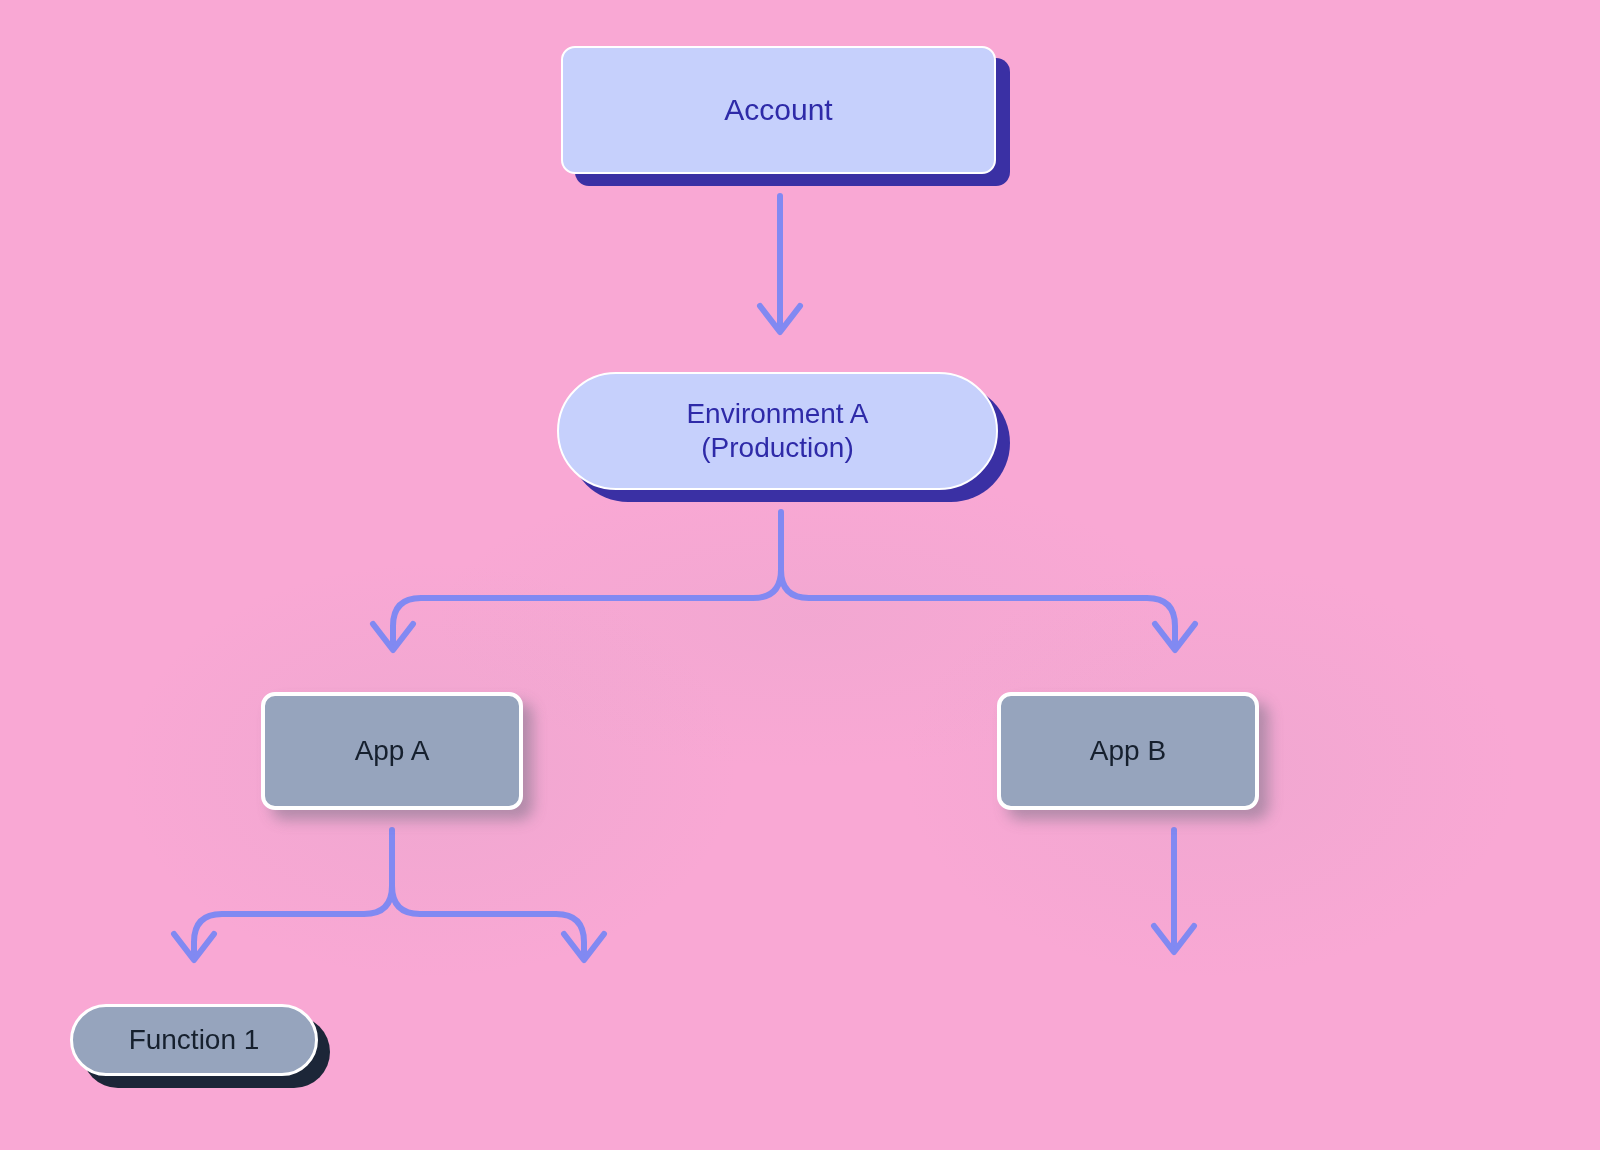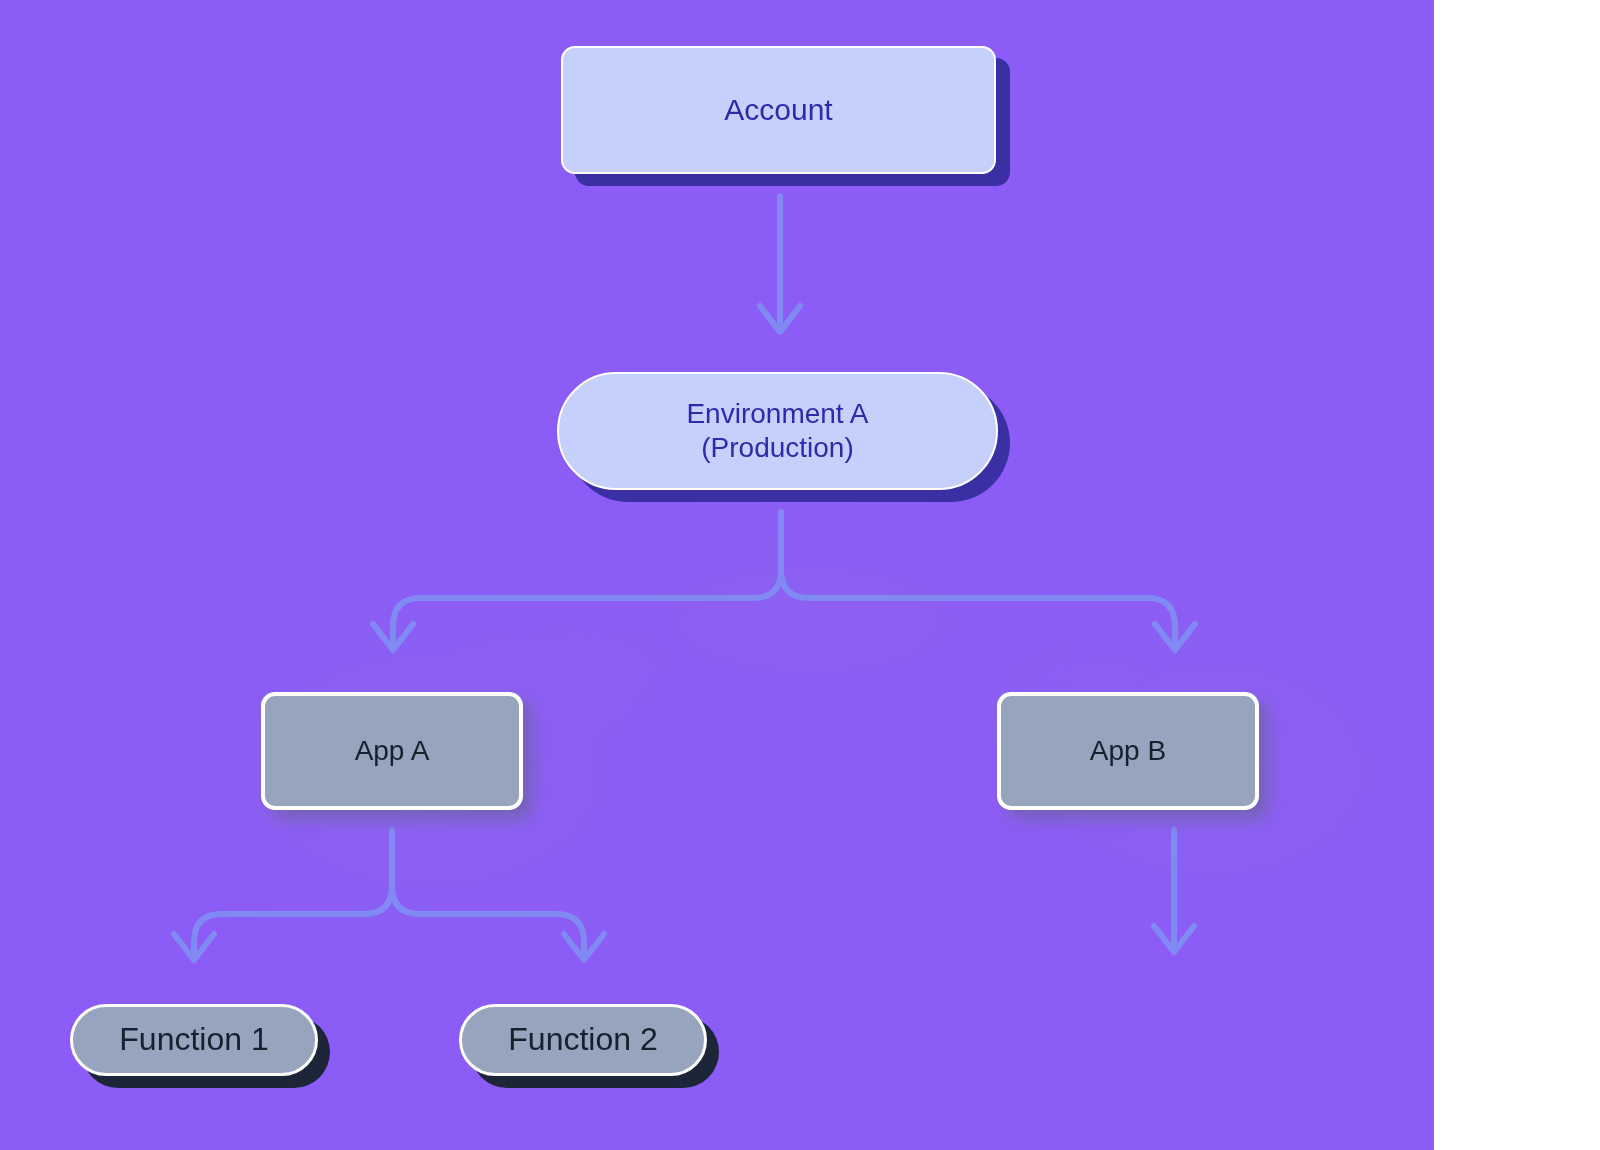--- a/index.html
+++ b/index.html
@@ -5,23 +5,23 @@
   html, body {
     margin: 0;
     padding: 0;
     background: #ffffff;
   }
   body {
     font-family: "Liberation Sans", sans-serif;
   }
   #canvas {
     position: relative;
-    width: 1434px;
+    width: 1600px;
     height: 1150px;
-    background: #8b5cf6;
+    background: #f9a8d4;
     overflow: hidden;
   }
   
   .bg-blob {
     position: absolute;
     border-radius: 50%;
     pointer-events: none;
   }
   .bg-blob.b1 {
     left: 120px; top: 560px; width: 620px; height: 420px;
@@ -97,21 +97,21 @@
   .node.app-a { left: 261px; top: 692px; }
   .node.app-b { left: 997px; top: 692px; }
 
   
   .node.func {
     height: 72px;
     border-radius: 40px;
     background: #96a4bd;
     border: 3px solid #ffffff;
     color: #16202e;
-    font-size: 32px;
+    font-size: 28px;
     box-shadow: 12px 12px 0 0 #1c2638;
   }
   .node.func-1 { left: 70px;   top: 1004px; width: 248px; }
   .node.func-2 { left: 459px;  top: 1004px; width: 248px; }
   .node.func-3 { left: 1044px; top: 996px;  width: 248px; }
 </style>
 </head>
 <body>
 
 <div id="canvas">
@@ -174,16 +174,15 @@
 
   <div class="node app app-a">App A</div>
 
   <div class="node environment">Environment A
 (Production)</div>
 
   <div class="node app app-b">App B</div>
 
   <div class="node func func-1">Function 1</div>
 
-  <div class="node func func-2">Function 2</div>
 
 
 </div>
 
 </body></html>

